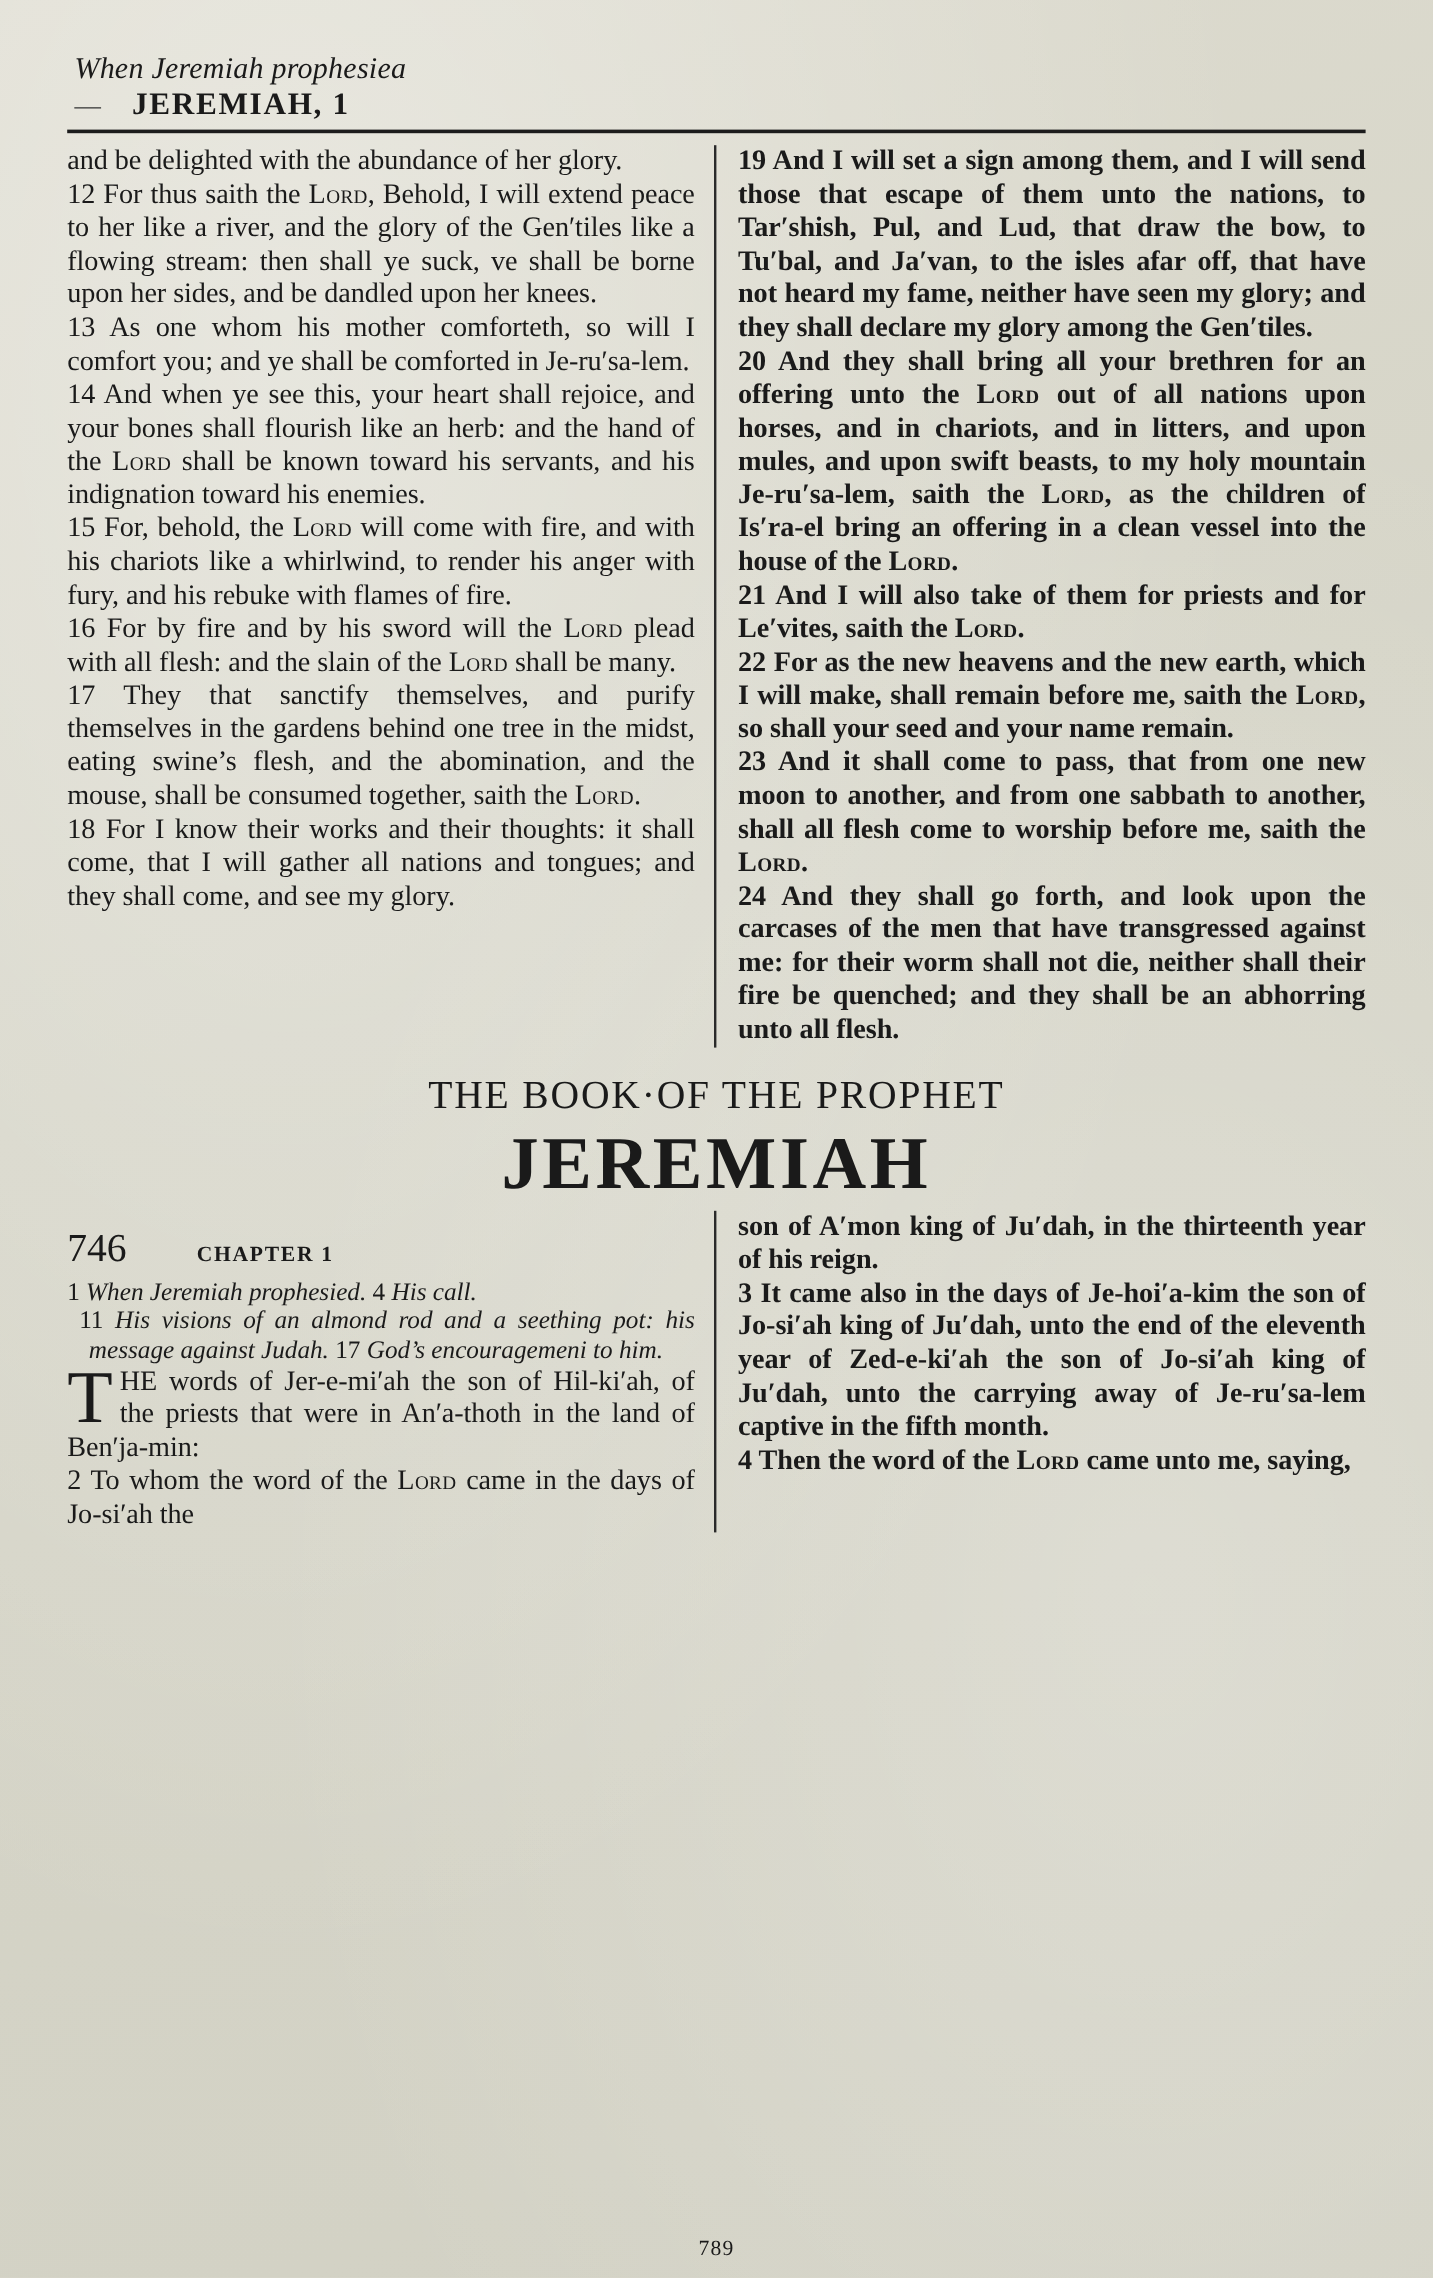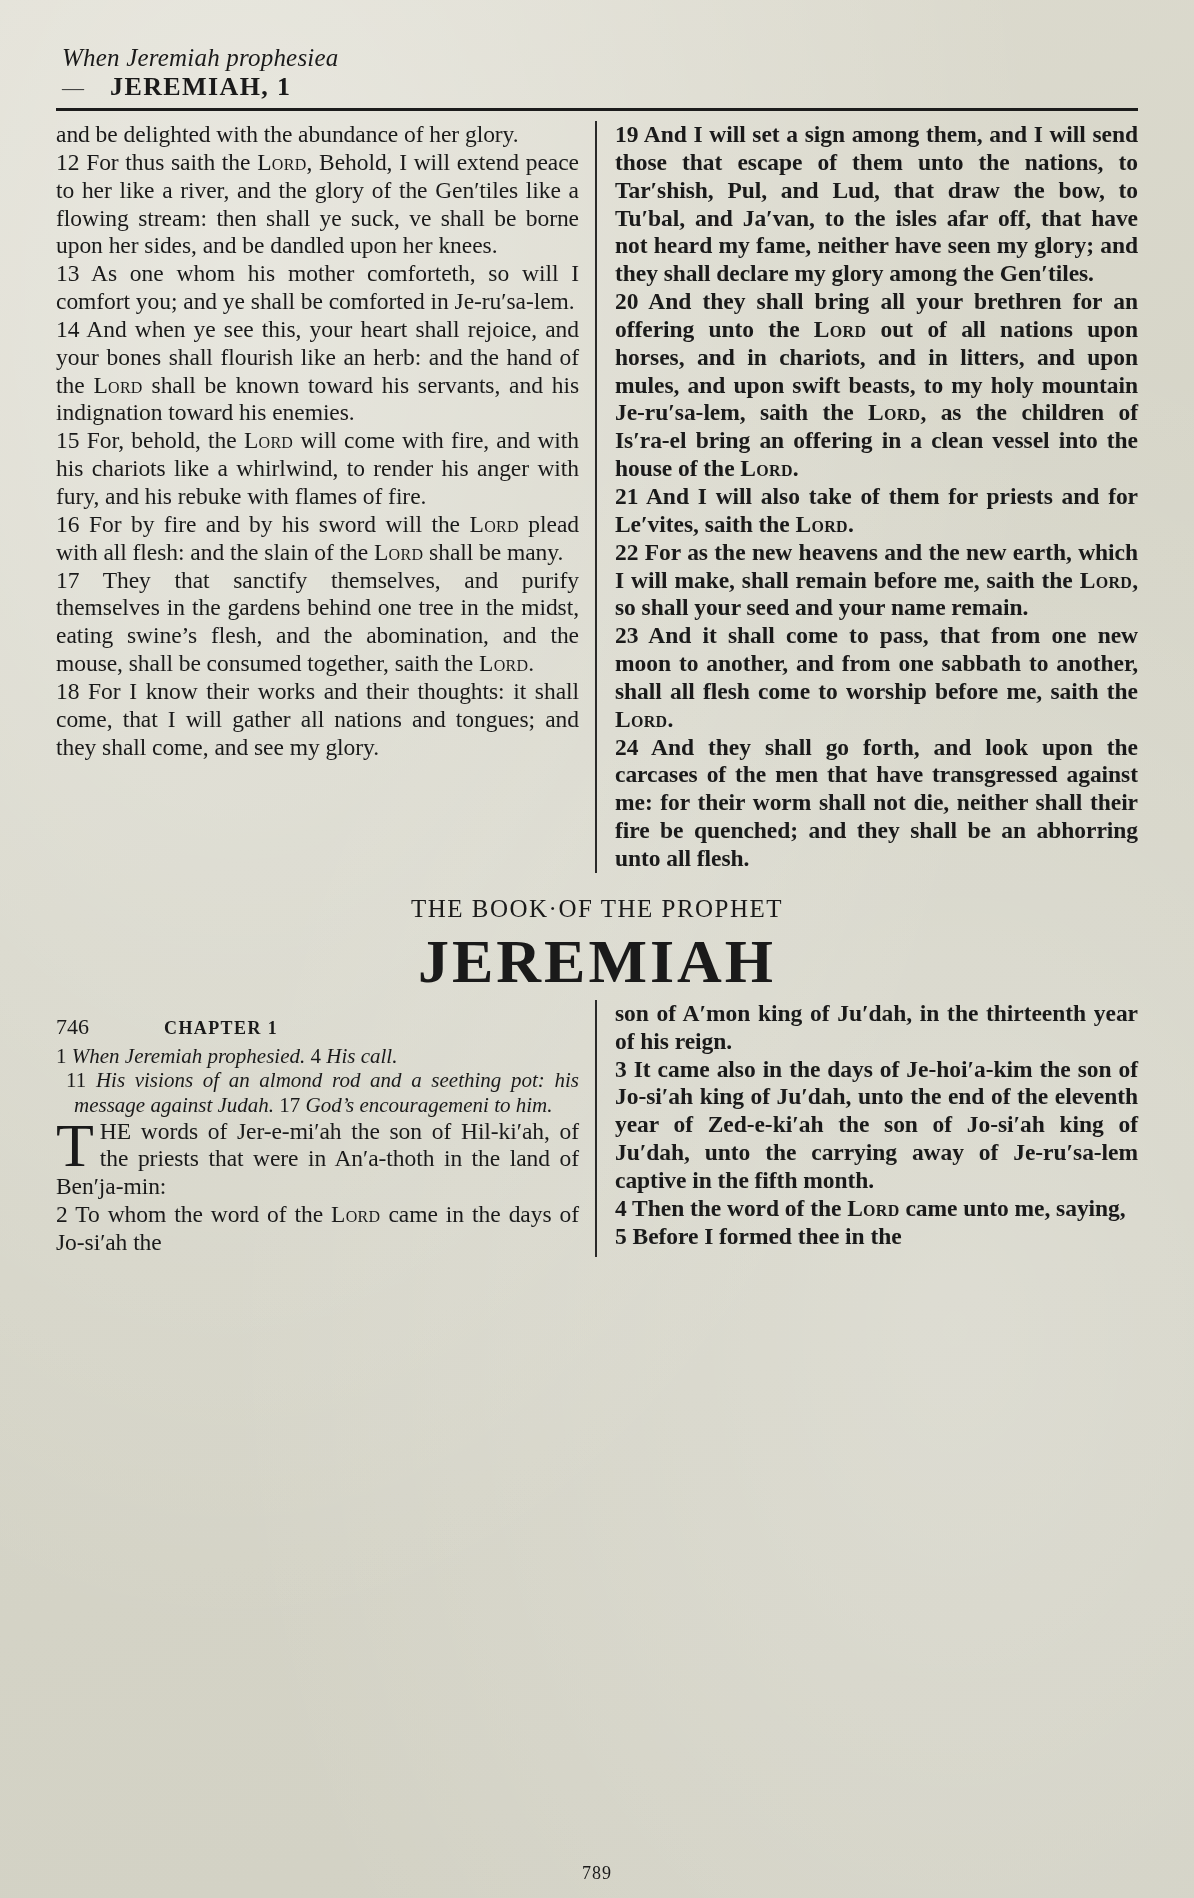--- a/index.html
+++ b/index.html
@@ -90,39 +90,39 @@
     font-variant: small-caps;
     letter-spacing: 0.3px;
   }
 
   
   .book-open {
     margin-top: 22px;
     text-align: center;
   }
   .book-open .line1 {
-    font-size: 25px;
+    font-size: 33px;
     letter-spacing: 1.5px;
   }
   .book-open .title {
     font-size: 62px;
     font-weight: bold;
     letter-spacing: 3px;
     margin-top: 6px;
     line-height: 1.05;
     font-family: Liberation Serif, serif;
   }
 
   .chapline {
     display: flex;
     align-items: baseline;
     margin-top: 14px;
   }
   .folio-left {
-    font-size: 22px;
+    font-size: 33px;
     width: 108px;
   }
   .chapter-label {
     font-size: 18px;
     font-weight: bold;
     letter-spacing: 1.4px;
     text-align: right;
   }
   .summary {
     font-style: italic;
@@ -226,18 +226,17 @@
       <p class="v dropcap-para">
         <span class="dropcap">T</span><span>HE words of Jer-e-mi′ah the son of Hil-ki′ah, of the priests that were in An′a-thoth in the land of Ben′ja-min:</span>
       </p>
       <p class="v"><span class="vn">2</span> <span>To whom the word of the <span class="sc">Lord</span> came in the days of Jo-si′ah the</span></p>
     </div>
 
     <div class="col col-right">
       <p class="v"><span>son of A′mon king of Ju′dah, in the thirteenth year of his reign.</span></p>
       <p class="v"><span class="vn">3</span> <span>It came also in the days of Je-hoi′a-kim the son of Jo-si′ah king of Ju′dah, unto the end of the eleventh year of Zed-e-ki′ah the son of Jo-si′ah king of Ju′dah, unto the carrying away of Je-ru′sa-lem captive in the fifth month.</span></p>
       <p class="v"><span class="vn">4</span> <span>Then the word of the <span class="sc">Lord</span> came unto me, saying,</span></p>
-      <p class="v"><span class="vn">5</span> <span>Before I formed thee in the</span></p>
     </div>
   </div>
 
   <div class="folio">789</div>
 </div>
 
 </body></html>

